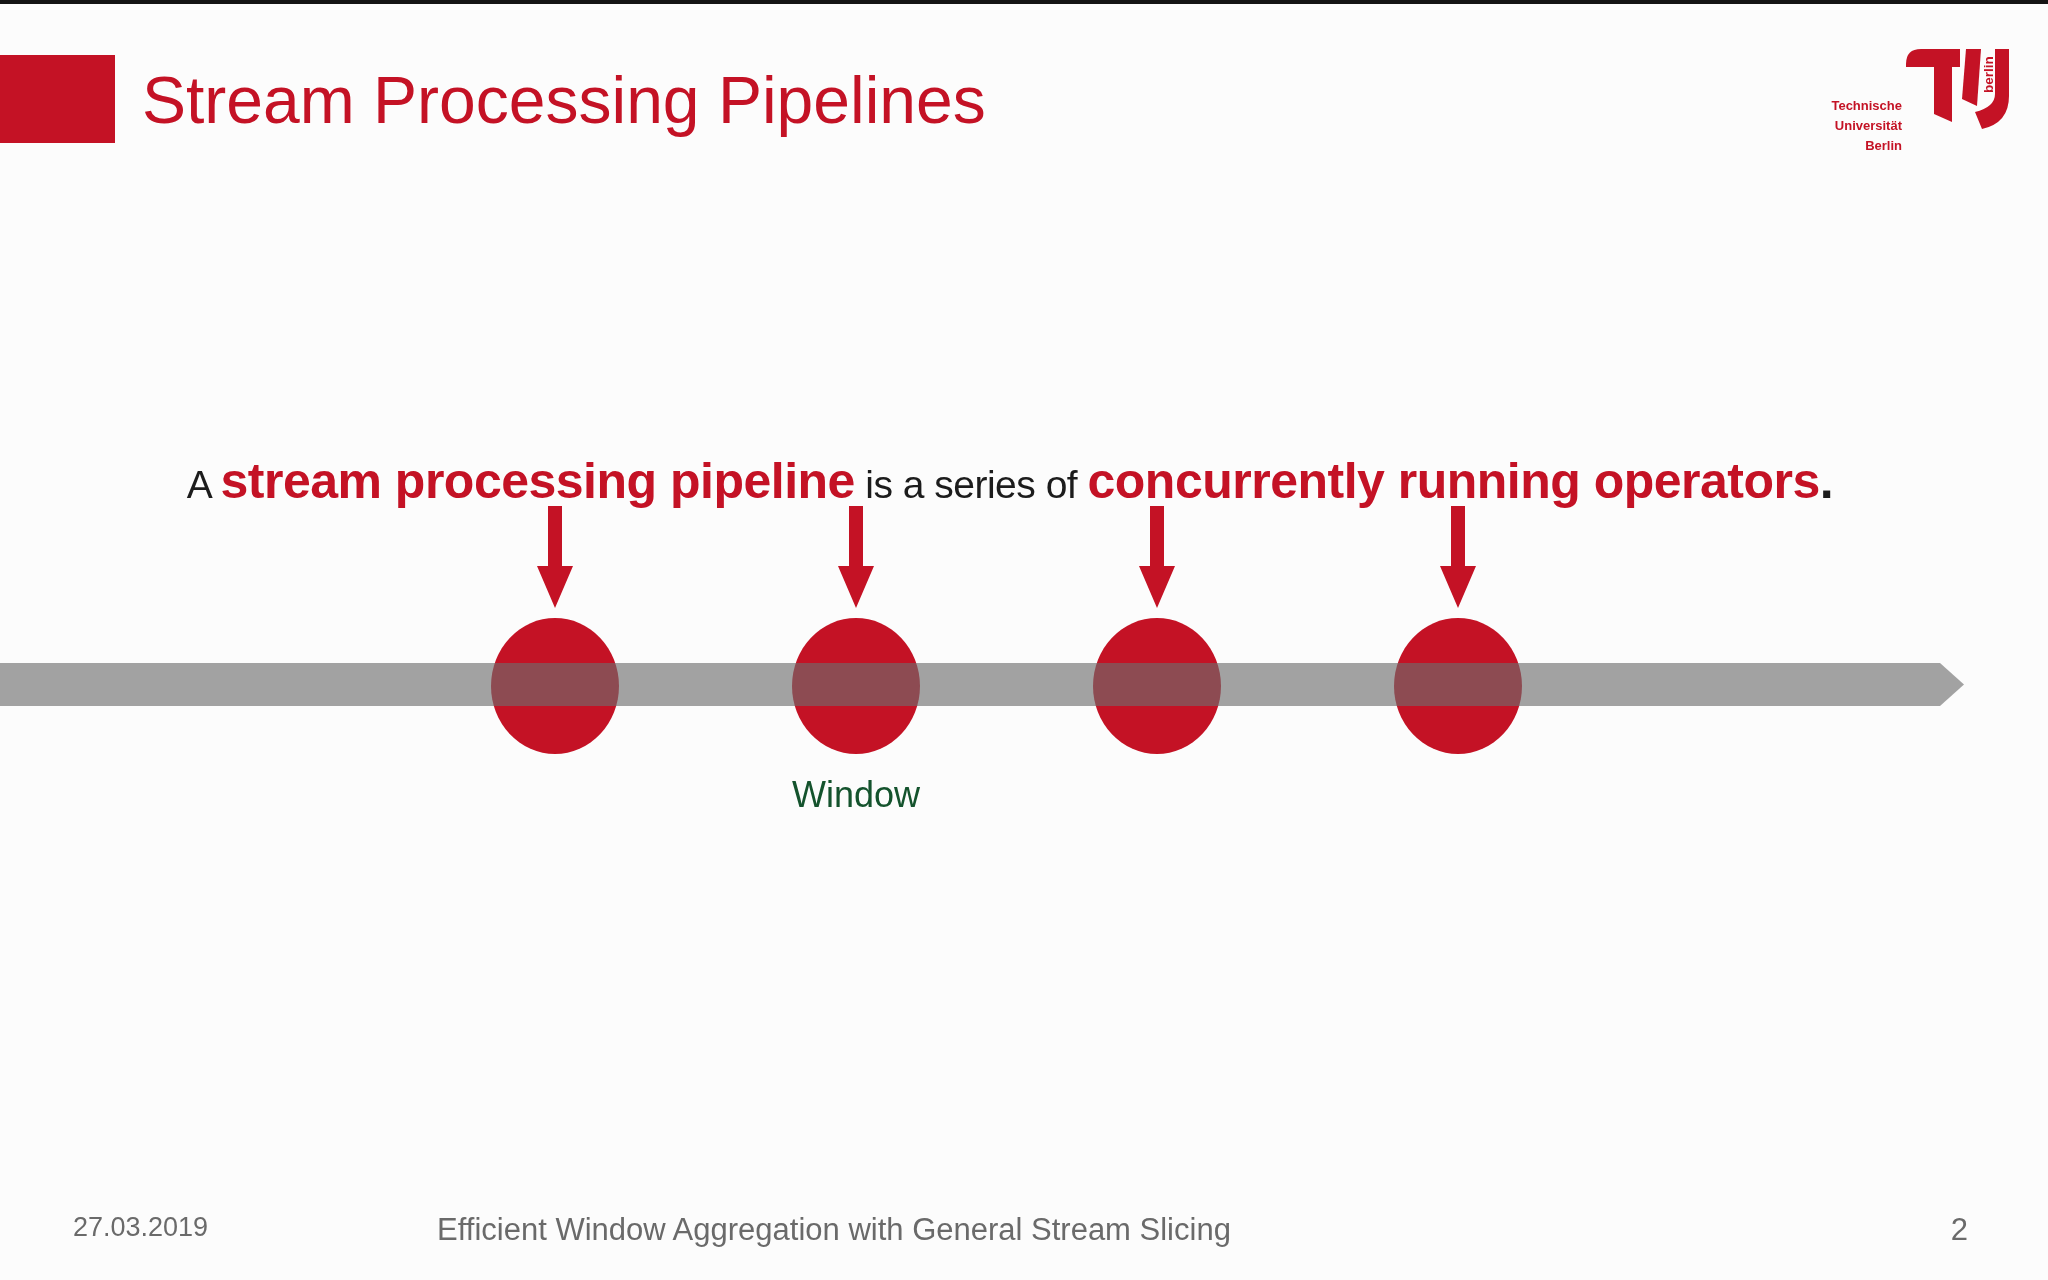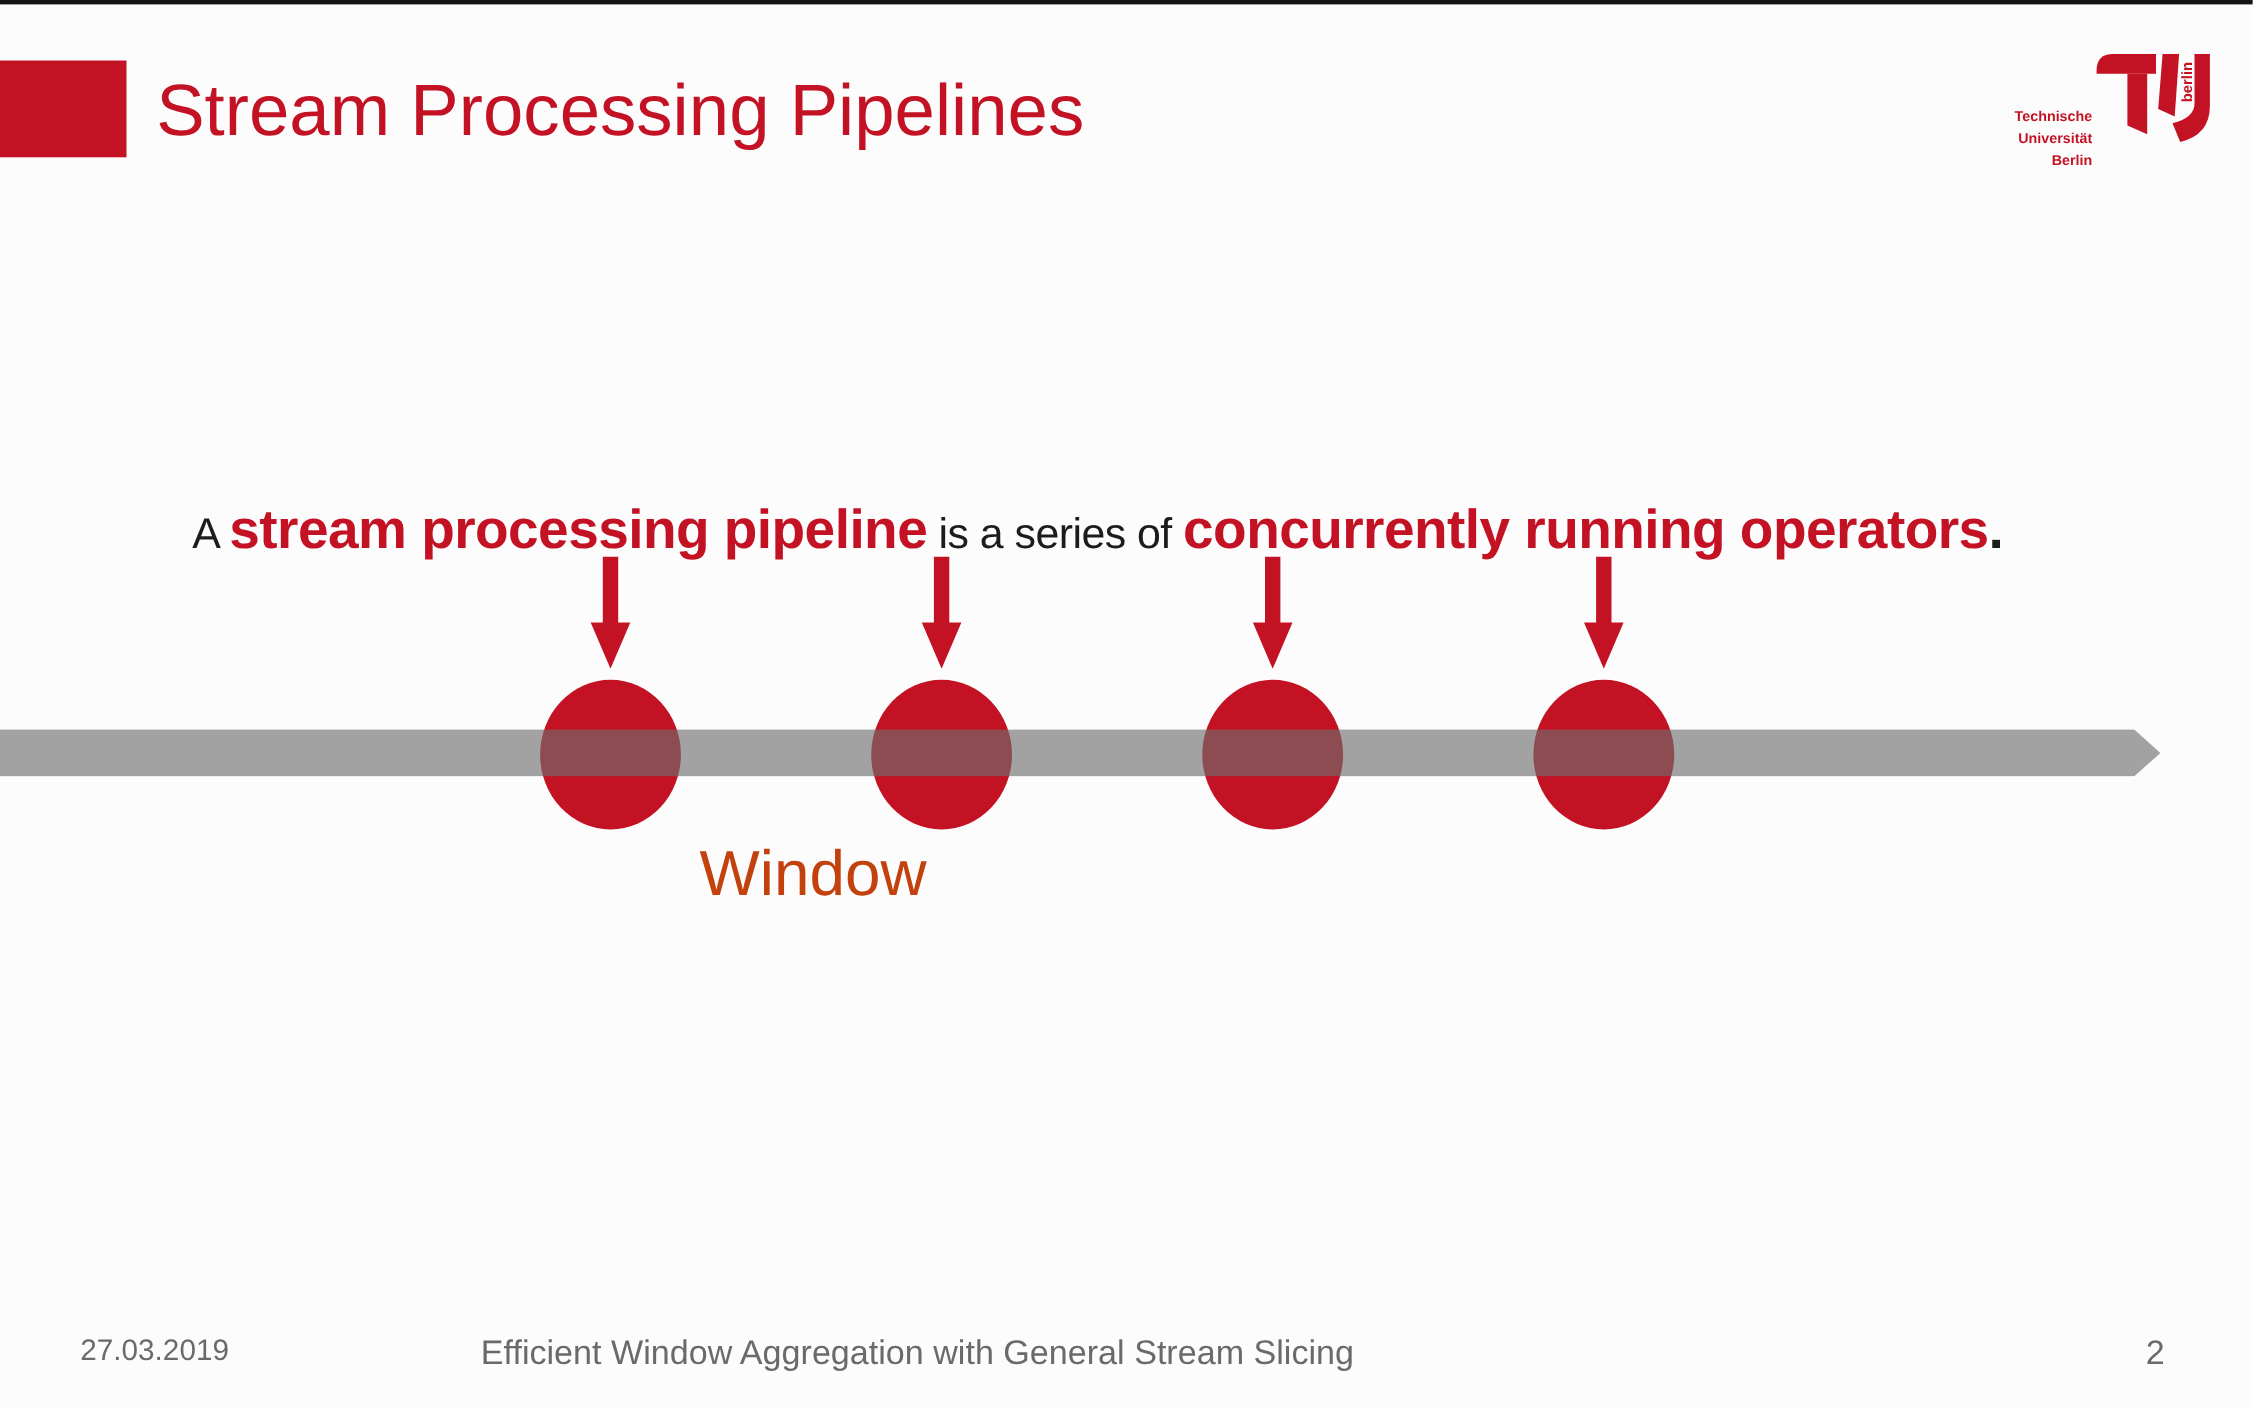--- a/index.html
+++ b/index.html
@@ -23,41 +23,41 @@
   
   .logo{position:absolute;top:44px;left:1770px;width:240px;height:115px;}
   .logo-text{
     position:absolute;right:108px;top:52px;width:130px;
     text-align:right;color:var(--red);font-weight:bold;
     font-size:13px;line-height:20px;
   }
   .logo-mark{position:absolute;right:-8px;top:2px;}
   
   .sentence{
-    position:absolute;left:4px;top:452px;width:1988px;
+    position:absolute;left:16px;top:452px;width:1988px;
     text-align:center;white-space:nowrap;line-height:58px;
     font-size:39px;color:var(--ink);letter-spacing:-0.5px;
   }
   .sentence .em{font-size:50px;font-weight:bold;color:var(--red);}
   .sentence .dot{font-size:50px;font-weight:bold;color:var(--ink);}
   
   .diagram{position:absolute;left:0;top:0;width:2048px;height:1280px;pointer-events:none;}
   .op-node{
     position:absolute;top:618px;width:128px;height:136px;border-radius:50%;
     background:var(--red);z-index:1;
   }
   .op-arrow{position:absolute;top:506px;width:44px;height:102px;z-index:1;}
   .stream-axis{
     position:absolute;left:0;top:663px;width:1964px;height:43px;
     background:var(--axis);z-index:2;
     clip-path:polygon(0 0,1940px 0,100% 50%,1940px 100%,0 100%);
   }
   .op-label{
-    position:absolute;top:766px;width:440px;text-align:left;
-    font-size:58px;line-height:58px;color:#c2410c;z-index:3;
+    position:absolute;top:766px;width:440px;text-align:center;
+    font-size:36px;line-height:58px;color:#14532d;z-index:3;
   }
   
   .footer-date{position:absolute;left:73px;top:1212px;font-size:27px;color:var(--footer);}
   .footer-title{position:absolute;left:0;top:1212px;width:1668px;text-align:center;font-size:31px;color:var(--footer);}
   .footer-page{position:absolute;right:80px;top:1212px;font-size:31px;color:var(--footer);}
 </style>
 </head>
 <body>
 
 <div class="top-line"></div>

